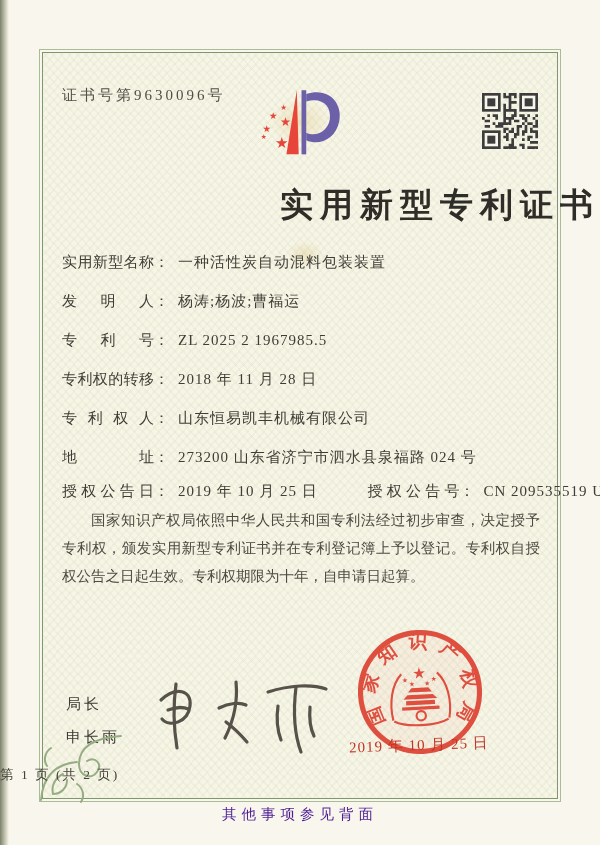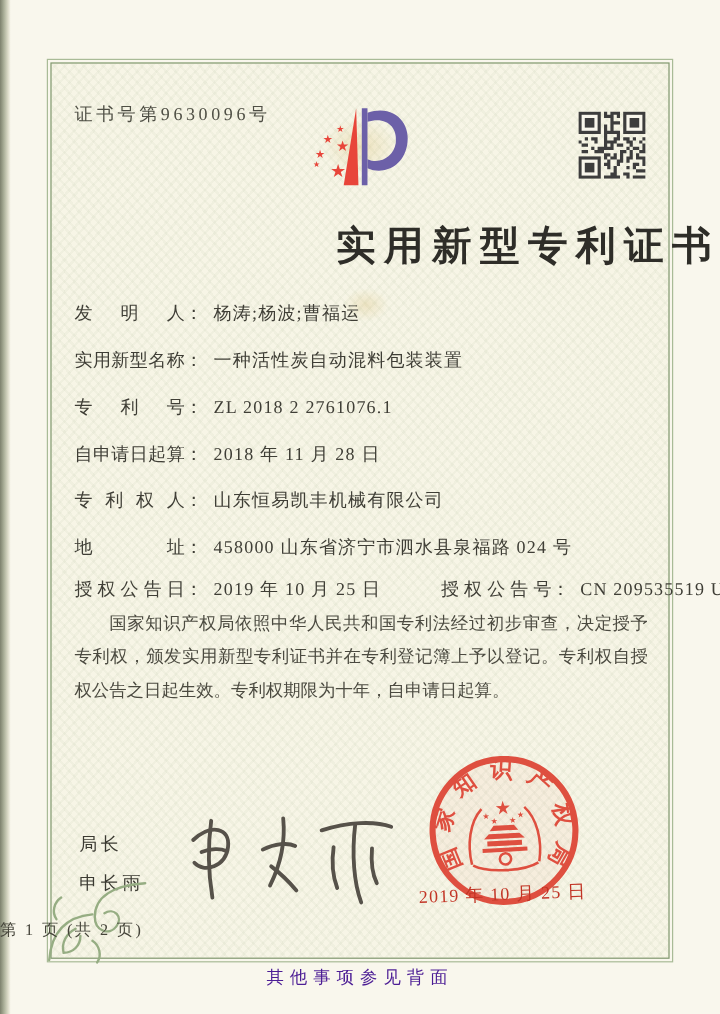--- a/index.html
+++ b/index.html
@@ -91,36 +91,36 @@
         <rect x="2.6666666666666665" y="39.99999999999999" width="13.333333333333332" height="13.333333333333332" fill="#f8f6ec"></rect>
         <rect x="5.333333333333333" y="42.666666666666664" width="8" height="8" fill="#3d3d3d"></rect>
       </g>
     </svg>
 </div>
 
 <div class="abs title">实用新型专利证书</div>
 
 <div class="abs fields">
   <div class="frow">
+    <span class="flabel">实用新型名称</span><span>：</span><span class="fvalue">一种活性炭自动混料包装装置</span>
+  </div>
+  <div class="frow">
     <span class="flabel">发明人</span><span>：</span><span class="fvalue">杨涛;杨波;曹福运</span>
   </div>
   <div class="frow">
-    <span class="flabel">实用新型名称</span><span>：</span><span class="fvalue">一种活性炭自动混料包装装置</span>
-  </div>
-  <div class="frow">
-    <span class="flabel">专利号</span><span>：</span><span class="fvalue">ZL 2018 2 2761076.1</span>
-  </div>
-  <div class="frow">
-    <span class="flabel">自申请日起算</span><span>：</span><span class="fvalue">2018 年 11 月 28 日</span>
+    <span class="flabel">专利号</span><span>：</span><span class="fvalue">ZL 2025 2 1967985.5</span>
+  </div>
+  <div class="frow">
+    <span class="flabel">专利权的转移</span><span>：</span><span class="fvalue">2018 年 11 月 28 日</span>
   </div>
   <div class="frow">
     <span class="flabel">专利权人</span><span>：</span><span class="fvalue">山东恒易凯丰机械有限公司</span>
   </div>
   <div class="frow">
-    <span class="flabel">地址</span><span>：</span><span class="fvalue">458000 山东省济宁市泗水县泉福路 024 号</span>
+    <span class="flabel">地址</span><span>：</span><span class="fvalue">273200 山东省济宁市泗水县泉福路 024 号</span>
   </div>
 </div>
 
 <div class="abs grantrow">
   <span>
     <span class="flabel">授权公告日</span><span>：</span><span class="fvalue">2019 年 10 月 25 日</span>
   </span>
   <span class="g2">
     <span class="flabel">授权公告号</span><span>：</span><span class="fvalue">CN 209535519 U</span>
   </span>

